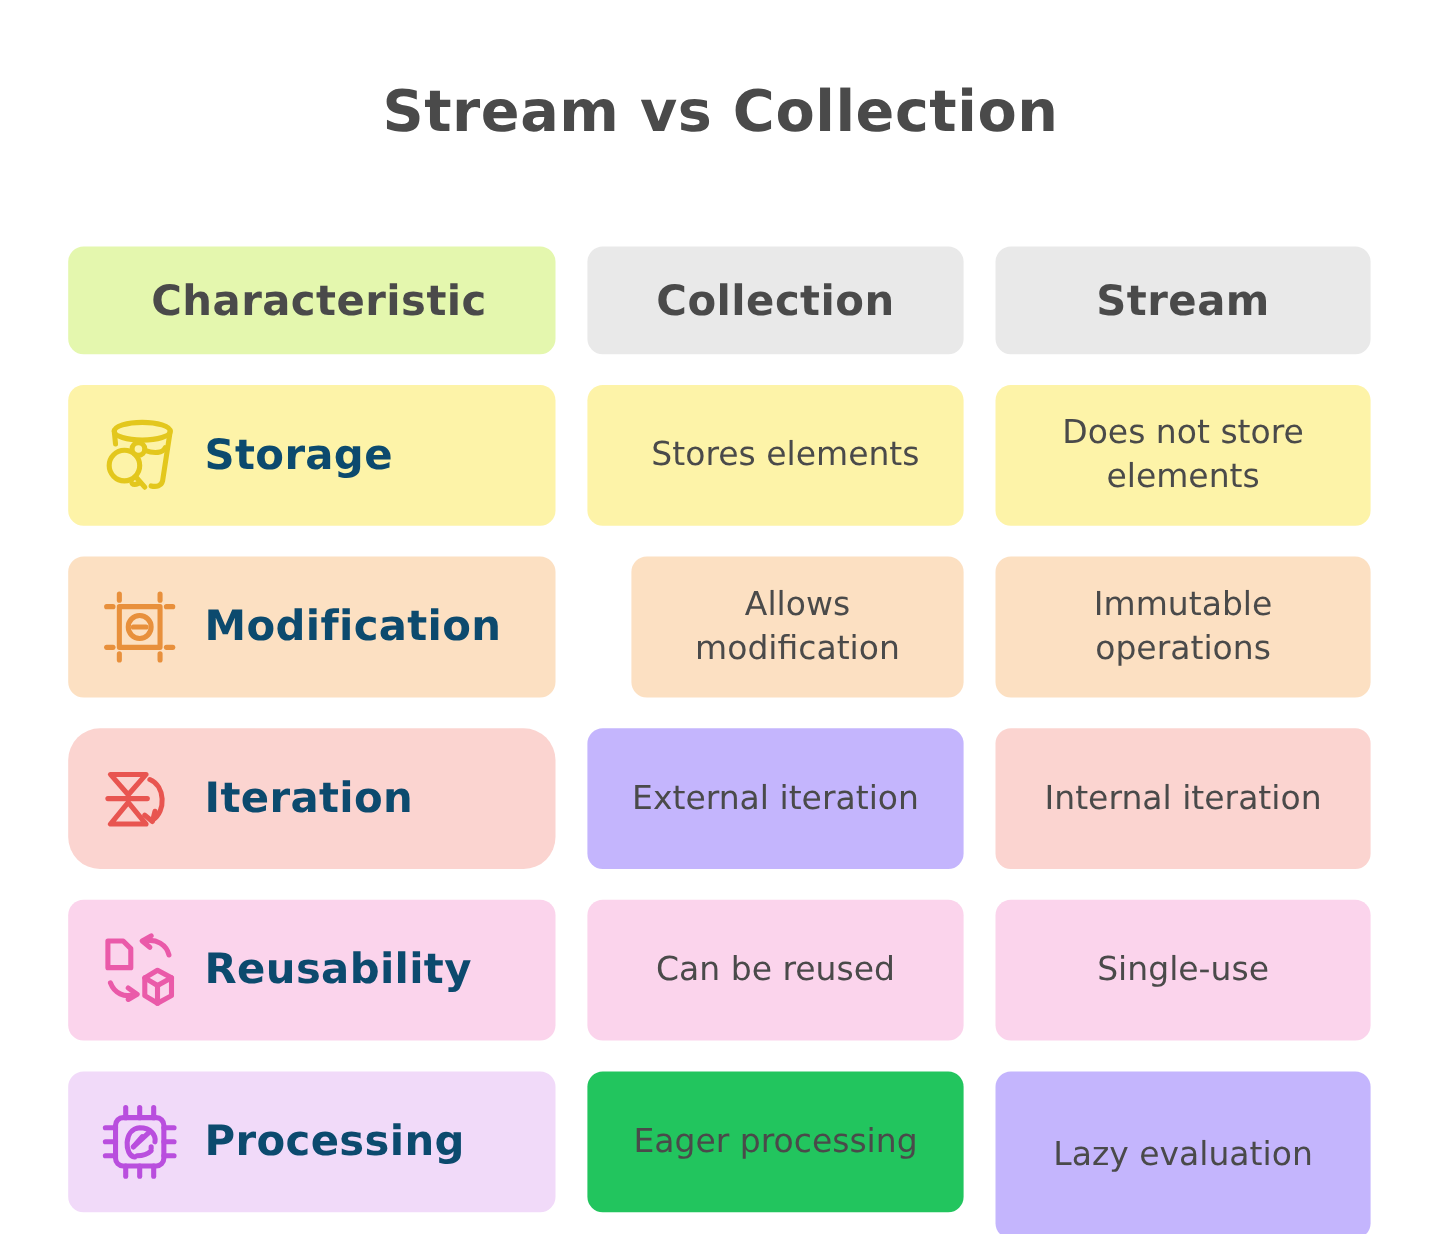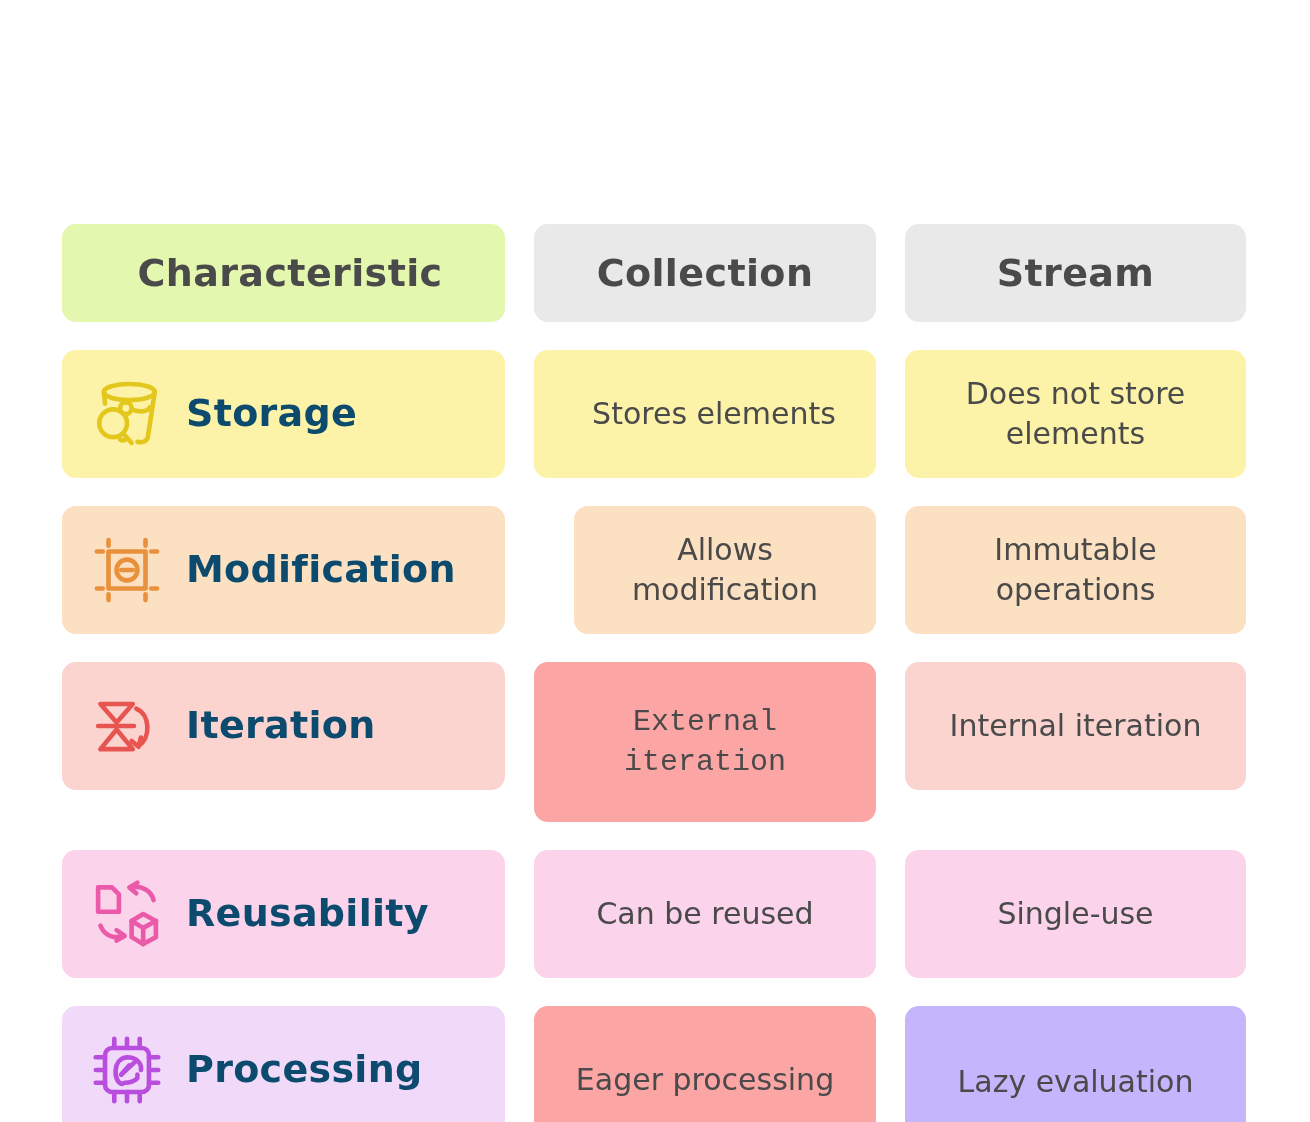--- a/index.html
+++ b/index.html
@@ -96,20 +96,21 @@
   .value-text {
     display: block;
     max-width: 100%;
   }
 </style>
 </head>
 <body style="background: rgb(255, 255, 255);">
 
 <div class="page">
 
+  <div class="page-title">Stream vs Collection</div>
 
   <div class="table">
 
     <div class="cell header-label row-header-cell row-header" id="hdr0" style="background: rgb(228, 247, 174); height: 98px; padding-left: 27px;">Characteristic</div>
     <div class="cell header-label row-header-cell row-header" id="hdr1" style="background: rgb(233, 233, 233); height: 98px;">Collection</div>
     <div class="cell header-label row-header-cell row-header" id="hdr2" style="background: rgb(233, 233, 233); height: 98px;">Stream</div>
 
     <div class="cell char-cell" id="char0" style="background: rgb(253, 243, 168); height: 128px;">
       <svg class="char-icon" id="icon0" viewBox="0 0 64 64" fill="none" stroke="#e3c71d" stroke-width="4" stroke-linecap="round" stroke-linejoin="round">
         <ellipse cx="34" cy="13" rx="22" ry="7"></ellipse>
@@ -146,31 +147,31 @@
       </svg>
       <span class="char-label">Modification</span>
     </div>
     <div class="cell value-cell" id="col1" style="background: rgb(252, 224, 194); height: 128px; margin-left: 40px;">
       <span class="value-text">Allows modification</span>
     </div>
     <div class="cell value-cell" id="str1" style="background: rgb(252, 224, 194); height: 128px;">
       <span class="value-text">Immutable operations</span>
     </div>
 
-    <div class="cell char-cell" id="char2" style="background: rgb(251, 212, 208); height: 128px;">
+    <div class="cell char-cell" id="char2" style="background: rgb(251, 212, 208); height: 128px; border-radius: 29px;">
       <svg class="char-icon" id="icon2" viewBox="0 0 64 64" fill="none" stroke="#e85550" stroke-width="4" stroke-linecap="round" stroke-linejoin="round">
         <path d="M9 13 L37 13 L23 29 Z"></path>
         <path d="M7 32 L38 32"></path>
         <path d="M9 52 L37 52 L23 35 Z"></path>
         <path d="M40 17 C52 22 53 42 42 49"></path>
         <path d="M36 45 L42 50 L44 42"></path>
       </svg>
       <span class="char-label">Iteration</span>
     </div>
-    <div class="cell value-cell" id="col2" style="background: #fca5a5; height: 160px; font-family: Liberation Mono, monospace;">
+    <div class="cell value-cell" id="col2" style="background: #c4b5fd; height: 128px;">
       <span class="value-text">External iteration</span>
     </div>
     <div class="cell value-cell" id="str2" style="background: rgb(251, 212, 208); height: 128px;">
       <span class="value-text">Internal iteration</span>
     </div>
 
     <div class="cell char-cell" id="char3" style="background: rgb(251, 212, 236); height: 128px;">
       <svg class="char-icon" id="icon3" viewBox="0 0 64 64" fill="none" stroke="#ea5aa9" stroke-width="4" stroke-linecap="round" stroke-linejoin="round">
         <path d="M7 9 L19 9 L25 15 L25 30 L7 30 Z"></path>
         <path d="M55 20 C53 12 45 7 36 9"></path>
@@ -206,21 +207,21 @@
         <path d="M51 32 L59 32"></path>
         <path d="M51 43 L59 43"></path>
         <path d="M28 44 C20 43 19 22 32 21 C41 21 45 27 44 32"></path>
         <path d="M39 25 L27 36"></path>
         <path d="M27 36 L34 28"></path>
         <path d="M41 36 L41 37"></path>
         <path d="M30 43 C35 43 39 41 41 39"></path>
       </svg>
       <span class="char-label">Processing</span>
     </div>
-    <div class="cell value-cell" id="col4" style="background: #fca5a5; height: 148px;">
+    <div class="cell value-cell" id="col4" style="background: #22c55e; height: 128px;">
       <span class="value-text">Eager processing</span>
     </div>
     <div class="cell value-cell" id="str4" style="background: #c4b5fd; height: 152px;">
       <span class="value-text">Lazy evaluation</span>
     </div>
 
   </div>
 </div>
 
 </body></html>

